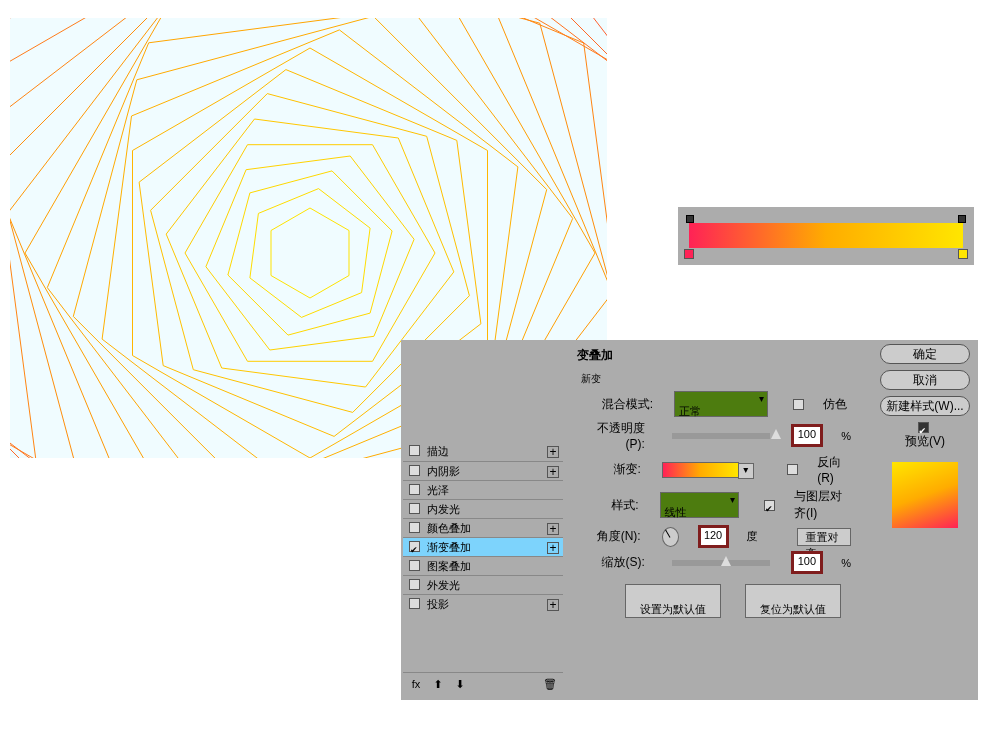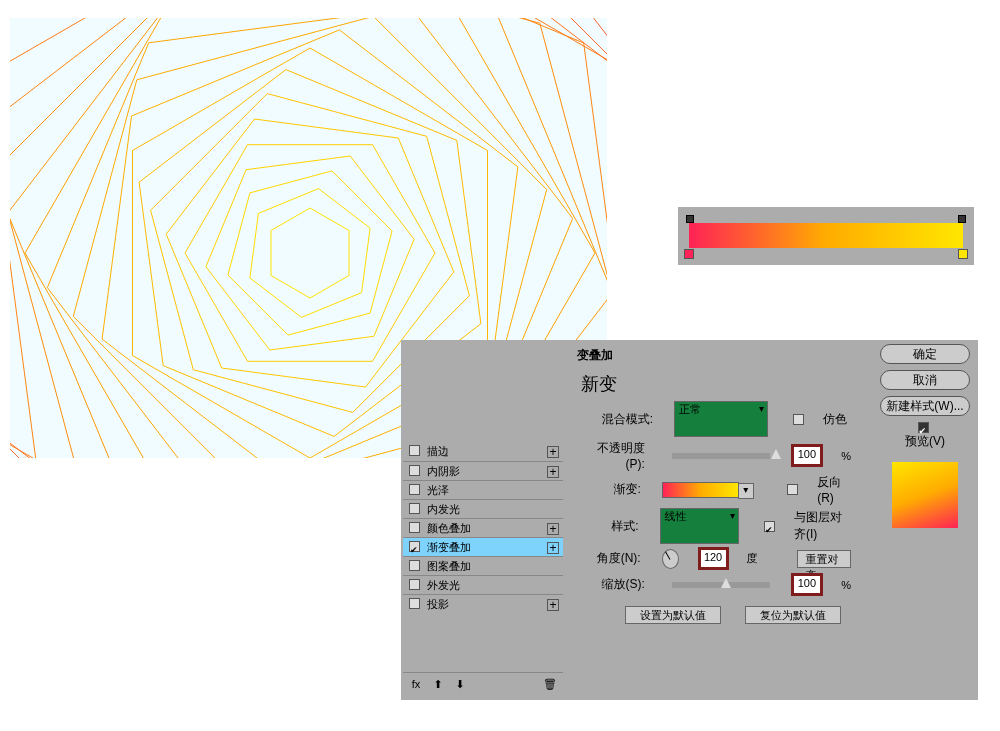--- a/index.html
+++ b/index.html
@@ -24,40 +24,40 @@
     .fx-item.first { border-top: none; }
     .fx-item .cb { position: absolute; left: 6px; top: 3px; width: 11px; height: 11px; background: #ddd; border: 1px solid #555;}
     .fx-item .cb.checked:after { content: "✔"; font-size: 9px; position: absolute; left: 0; top: -1px; color:#000;}
     .fx-add { position: absolute; right: 4px; top: 4px; width: 12px; height: 12px; border: 1px solid #555; text-align: center; line-height: 10px; font-size: 12px; }
     .fx-item.active { background: #7dd3fc; }
     .fx-footer { position: absolute; bottom: 0; left: 0; right: 0; height: 22px; border-top:1px solid #888; padding: 3px 6px; display:flex; align-items:center; gap:8px;}
     .fx-footer .ic { width:14px; height:14px; font-size:11px; text-align:center; line-height:14px; }
     .fx-footer .spacer { flex:1;}
     .dialog-mid { position: absolute; left: 172px; top: 4px; width: 278px; }
     .section-title { font-weight: bold; padding: 3px 4px 6px; font-size:12px; }
-    .sub-title { padding: 2px 4px 2px 8px; font-size:18px;}
+    .sub-title { padding: 2px 4px 2px 8px; font-size:10px;}
     .row { display: flex; align-items: center; margin: 3px 0 3px 8px; font-size:12px;gap:15px;}
     .lab { width: 72px; text-align: right; margin-right: 6px; }
-    .select { height: 36px; background: #15803d; border: 1px solid #666; padding: 0 16px 0 4px; font-size: 11px; position: relative; }
+    .select { height: 26px; background: #4d7c0f; border: 1px solid #666; padding: 12px 16px 0 4px; font-size: 11px; position: relative; }
     .select:after { content: "▾"; position: absolute; right: 3px; top: 1px; font-size: 10px; }
     .sw94 { width: 94px; }
     .cb2 { width: 11px; height: 11px; background: #ddd; border: 1px solid #555; margin-right: 4px; flex-shrink:0;}
     .cb2.checked:after{ content:"✔"; font-size:9px;}
     .slider { position: relative; width: 110px; height: 6px; background: #999; margin: 0 6px; }
     .slider .knob { position: absolute; top: -4px; left: 99px; width: 0; height: 0; border-left: 5px solid transparent; border-right:5px solid transparent; border-bottom: 10px solid #ddd; }
     .slider .knob.mid { left: 49px; }
     .numbox { width: 36px; height: 23px; border: 3px solid #7f1d1d; background:#fff; text-align:center; font-size:11px; line-height:14px;}
     .pct { margin-left: 3px; font-size:11px;}
     .grad-swatch { width: 92px; height: 16px; border:1px solid #666; background: linear-gradient(90deg,#ff2256,#ffac00,#ffe600); position:relative;}
     .grad-swatch:after{content:"▾"; position:absolute; right:-16px; top:0; width:14px; height:14px; border:1px solid #666; background:#ccc; text-align:center; line-height:12px; font-size:10px;}
     .angle-dial { width: 20px; height: 20px; border: 1px solid #666; border-radius: 50%; background:#ccc; position:relative; margin-right:4px;}
     .angle-dial:after{content:""; position:absolute; left:49%; top:50%; width:9px; height:1px; background:#000; transform-origin:left; transform:rotate(-120deg);}
     .btn-sm { height: 18px; border: 1px solid #666; background:#ccc; padding: 0 8px; font-size:11px; line-height:16px; margin-left:24px;}
     .btn-row { margin: 10px 0 0 28px; display:flex;}
-    .btn-row .btn-sm { padding: 0 14px; }
+    .btn-row .btn-sm { padding: 16px 14px; }
     .dialog-right { position: absolute; right: 8px; top: 4px; width: 90px; }
     .btn-main { height: 20px; border:1px solid #555; border-radius:10px; background:#ccc; margin-bottom: 6px; text-align:center; line-height:18px; font-size:12px;}
     .preview-ck { display:flex; align-items:center; justify-content:space-between; margin-top: 6px; font-size:12px;flex-direction:column;}
     .preview-ck .cb2.checked{background:#333;}
     .preview-ck .cb2.checked:after{color:#fff;}
     .preview-swatch { width: 66px; height: 66px; margin: 12px auto 0; background: linear-gradient(160deg,#ffe600,#ffac00,#ff2256);}
   </style>
 </head>
 <body>
 

